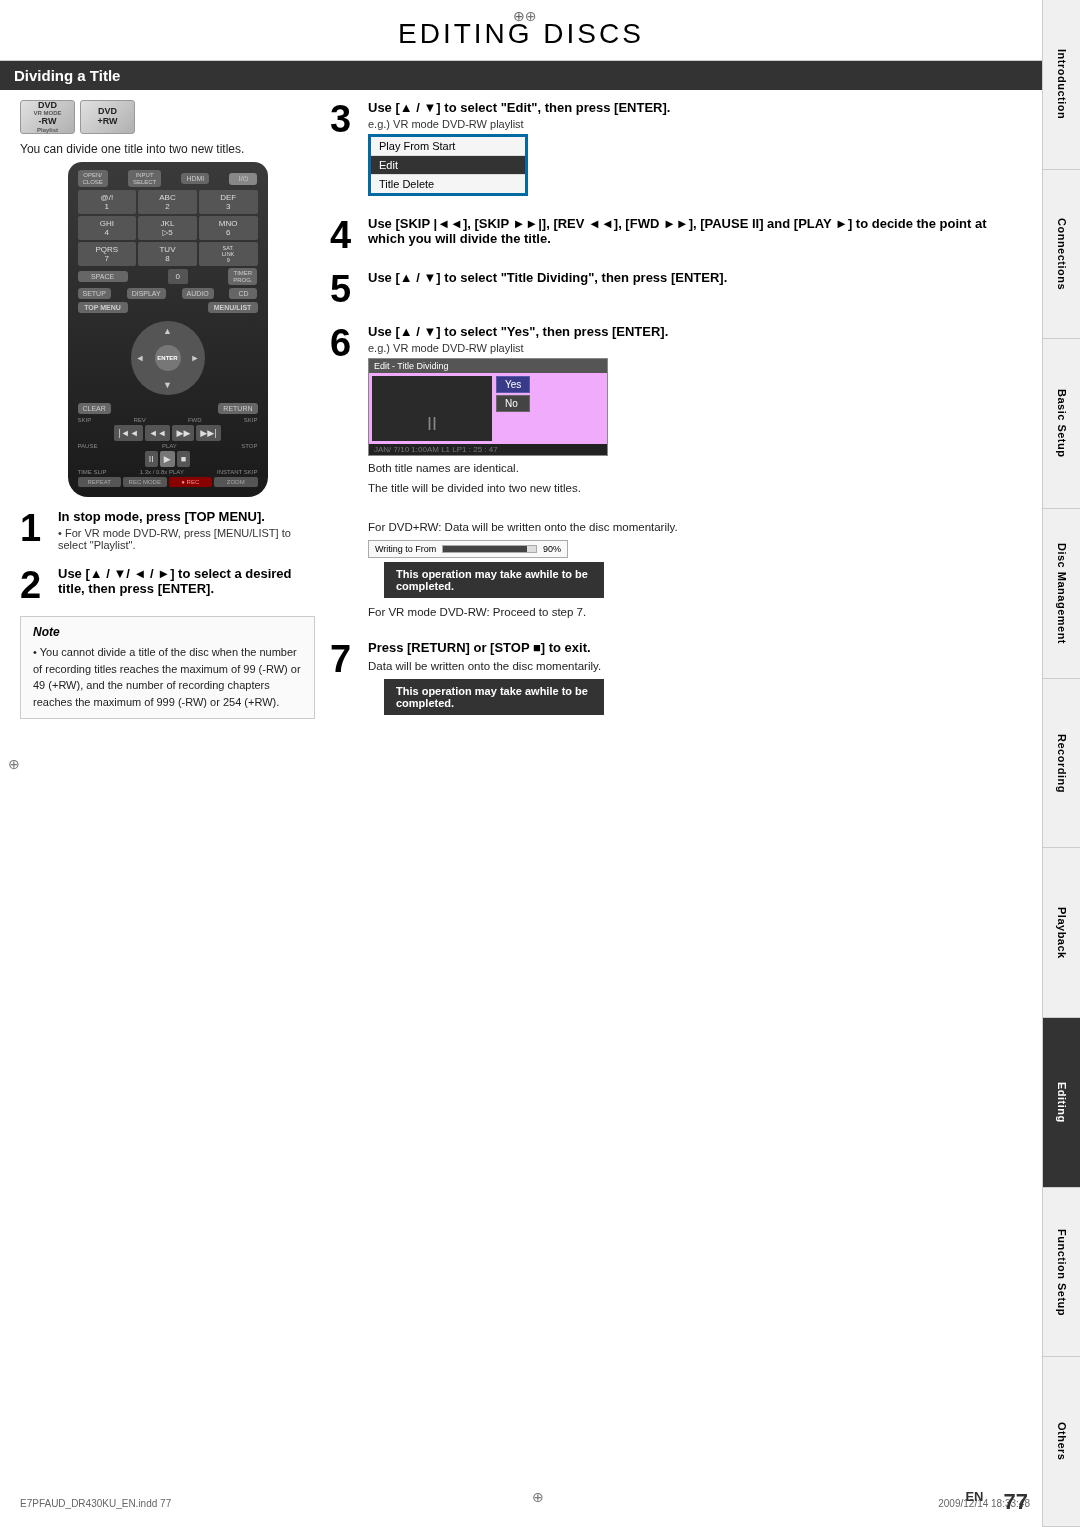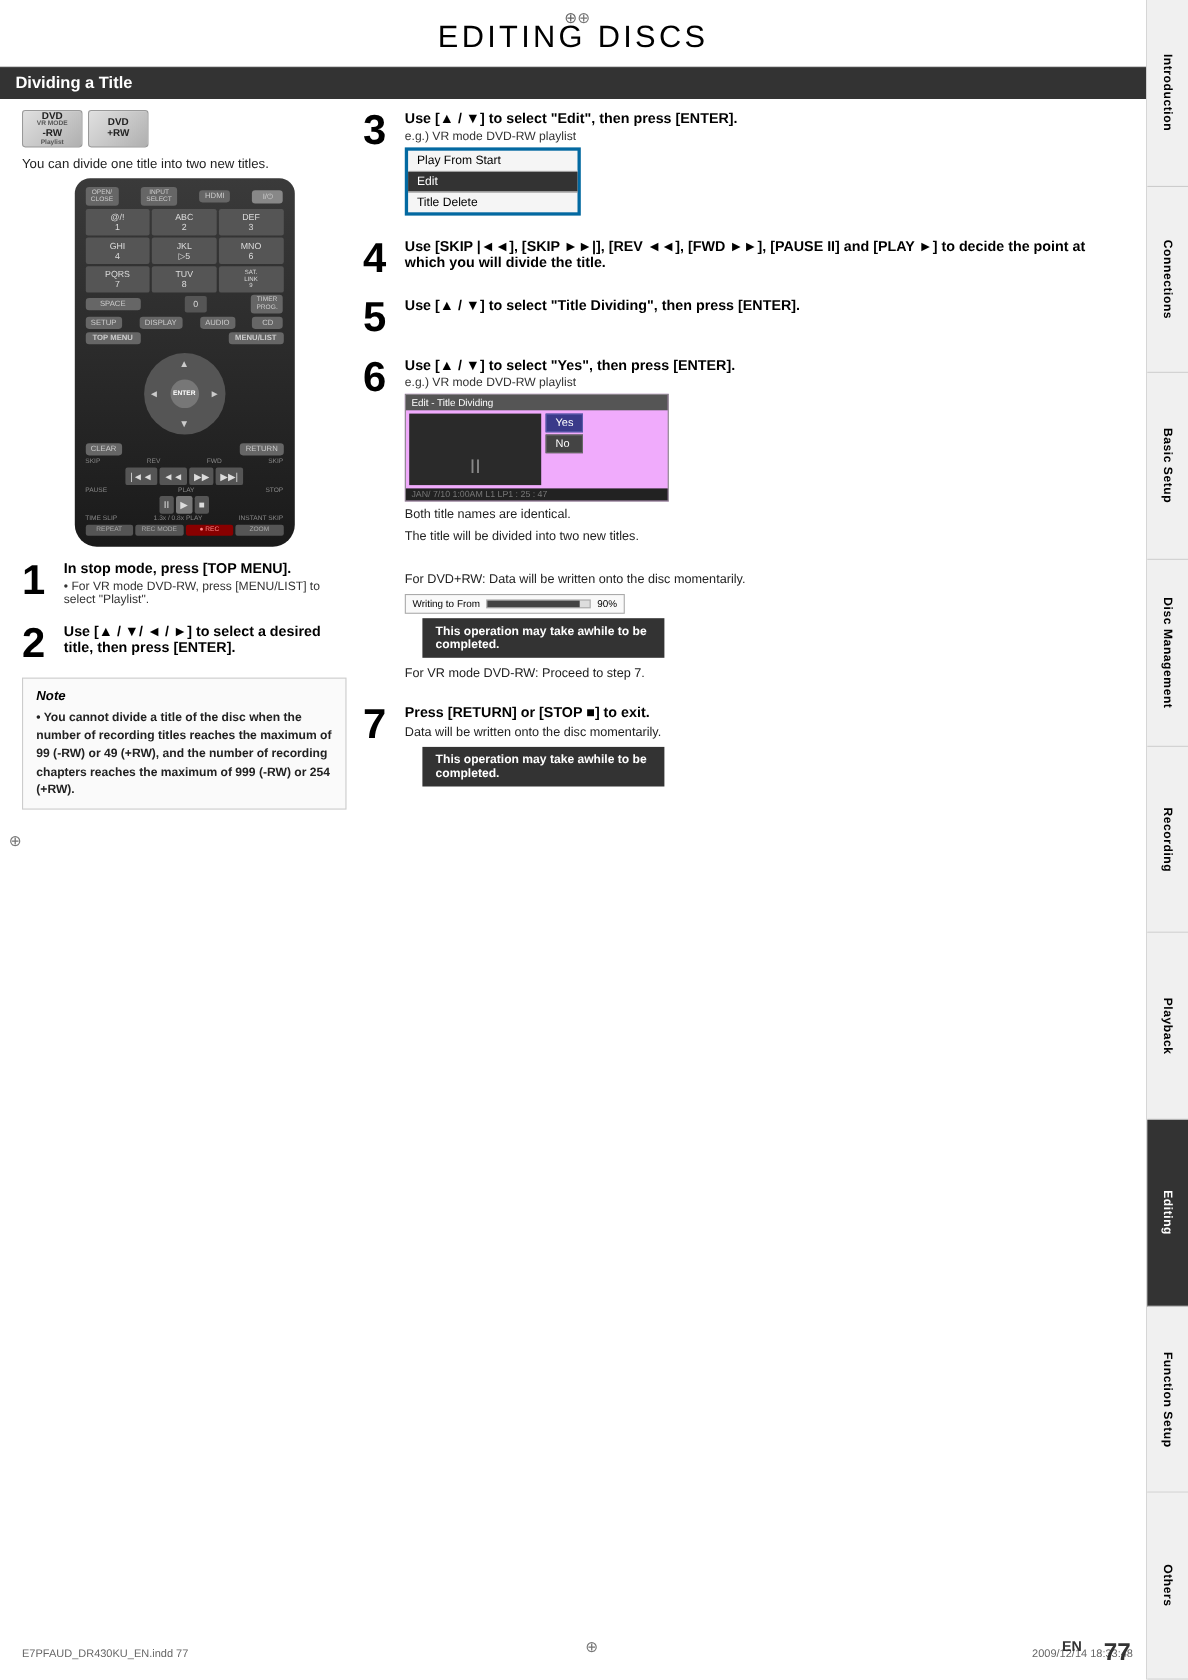--- a/index.html
+++ b/index.html
@@ -144,21 +144,20 @@
       font-size: 12px;
       font-weight: bold;
       font-style: italic;
       margin-bottom: 5px;
     }
 
     .note-text {
       font-size: 11px;
       line-height: 1.5;
       color: #222;
-      font-weight: bold;
     }
 
     
     .warning-box {
       background: #333;
       color: #fff;
       padding: 6px 12px;
       font-size: 11px;
       font-weight: bold;
       margin: 4px 16px;

